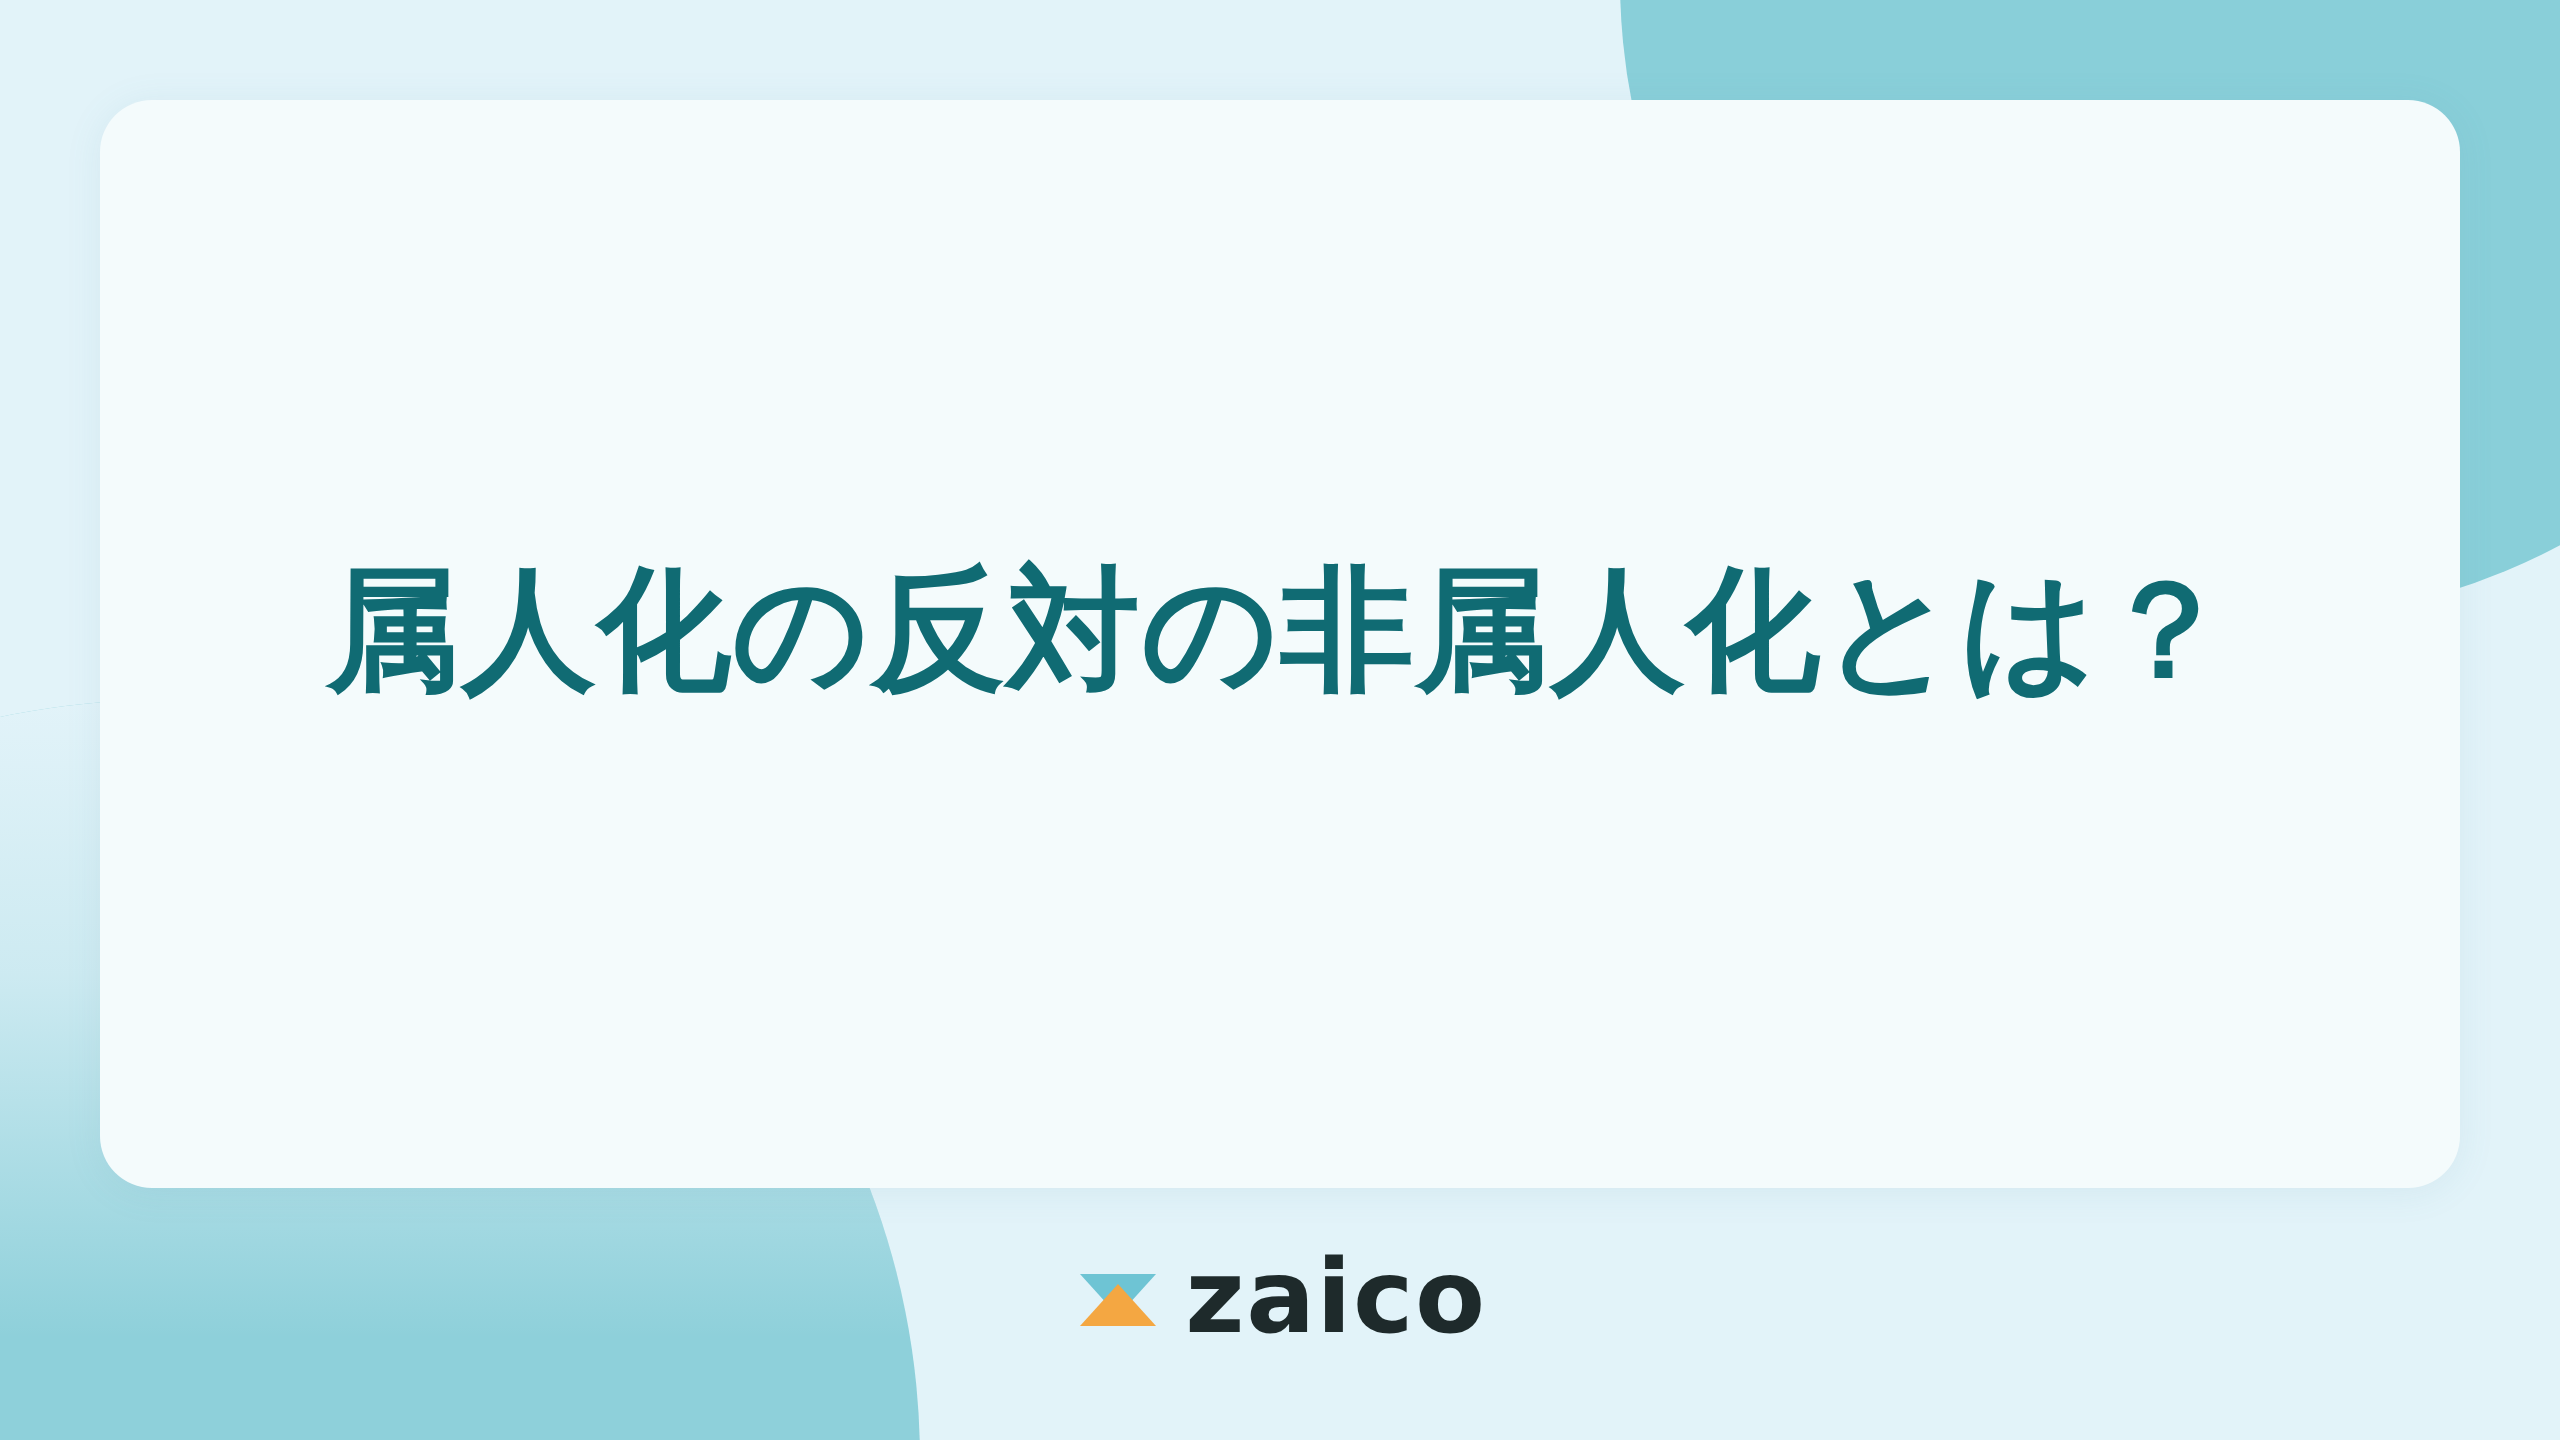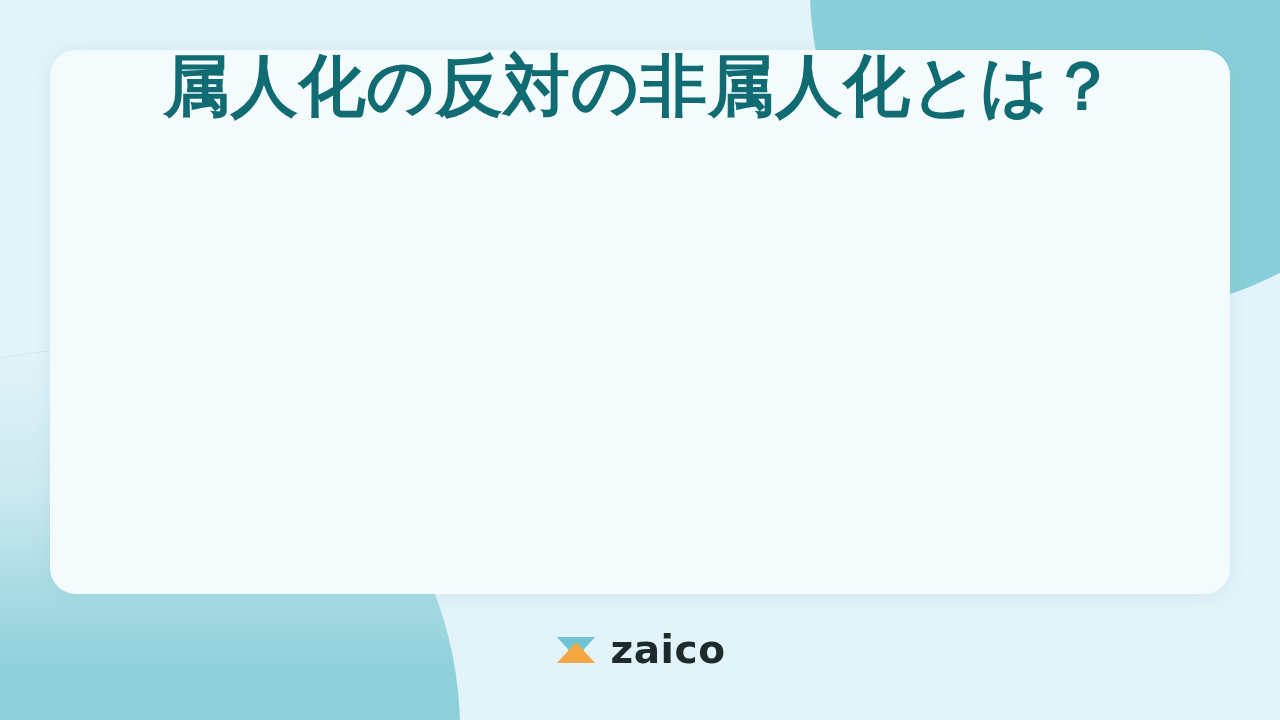--- a/index.html
+++ b/index.html
@@ -55,21 +55,21 @@
   .card {
     position: absolute;
     left: 50px;
     top: 50px;
     width: 1180px;
     height: 544px;
     background: #f4fbfc;
     border-radius: 26px;
     box-shadow: 0 2px 18px rgba(90,150,165,0.10);
     display: flex;
-    align-items: flex-start;
+    align-items: center;
     justify-content: center;
   }
 
   .title {
     color: #106b73;
     font-size: 67px;
     font-weight: 700;
     letter-spacing: 0.01em;
     line-height: 1.25;
     text-align: center;
@@ -99,21 +99,21 @@
   }
 
   .logo-mark {
     display: block;
     width: 44px;
     height: 44px;
   }
 
   .logo-word {
     color: #1e2a2b;
-    font-size: 39px;
+    font-size: 51px;
     font-weight: 700;
     letter-spacing: 0.015em;
     line-height: 1;
     font-family: "DejaVu Sans", "Liberation Sans", sans-serif;
     transform: translateY(-1px);
   }
 </style>
 </head>
 <body>
 

